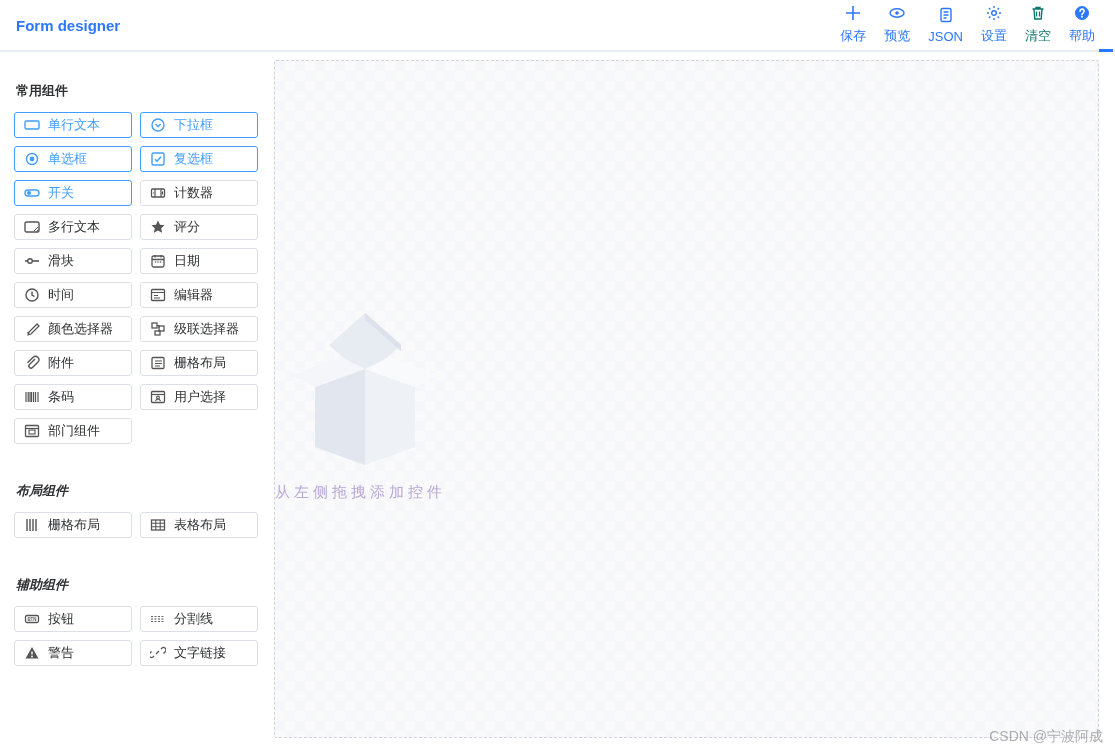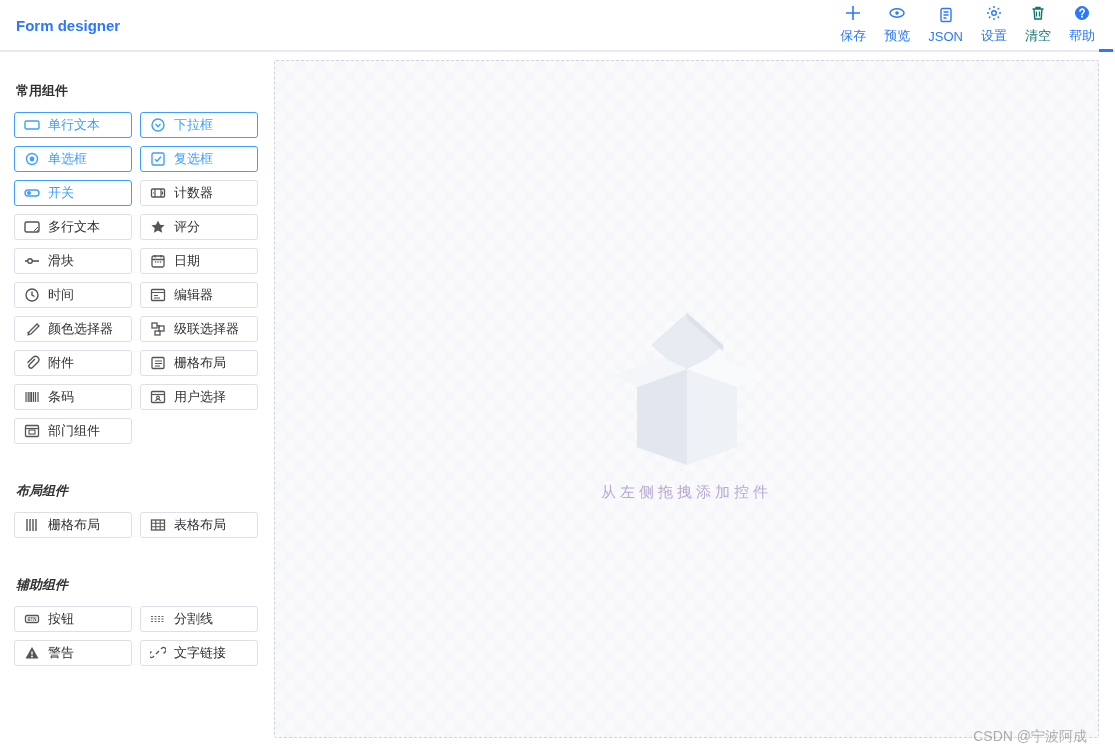--- a/index.html
+++ b/index.html
@@ -52,26 +52,26 @@
     .item.selected { border-color: #409eff; color: #409eff; }
     .item .ic { width: 16px; height: 16px; flex: 0 0 auto; color: #555; }
     .item.selected .ic { color: #409eff; }
     .canvas-wrap { flex: 1; padding: 8px 16px 16px 4px; }
     .canvas {
       width: 100%; height: 100%; border: 1px dashed #cfd3dc; border-radius: 2px;
       background-image: linear-gradient(45deg, #fafafa 25%, transparent 25%, transparent 75%, #fafafa 75%),
                         linear-gradient(45deg, #fafafa 25%, transparent 25%, transparent 75%, #fafafa 75%);
       background-size: 20px 20px; background-position: 0 0, 10px 10px; background-color: #f5f7fa;
       animation: shift 2s linear infinite;
-      display: flex; flex-direction: column; align-items: center; justify-content: center;
+      display: flex; flex-direction: column; align-items: flex-start; justify-content: center;
     }
     .empty-ill { width: 180px; height: 180px; }
     .empty-text { color: #b9a7d4; font-size: 15px; letter-spacing: 4px; margin-top: 6px; }
     .watermark {
-      position: fixed; right: 28px; bottom: 8px; color: rgba(120,120,120,.6);
+      position: fixed; right: 12px; bottom: 8px; color: rgba(120,120,120,.6);
       font-size: 14px; pointer-events: none;
     }
     svg { display: block; }
   </style>
 </head>
 <body>
 
 <svg width="0" height="0" style="position:absolute">
   <defs>
     <g id="i-plus">

